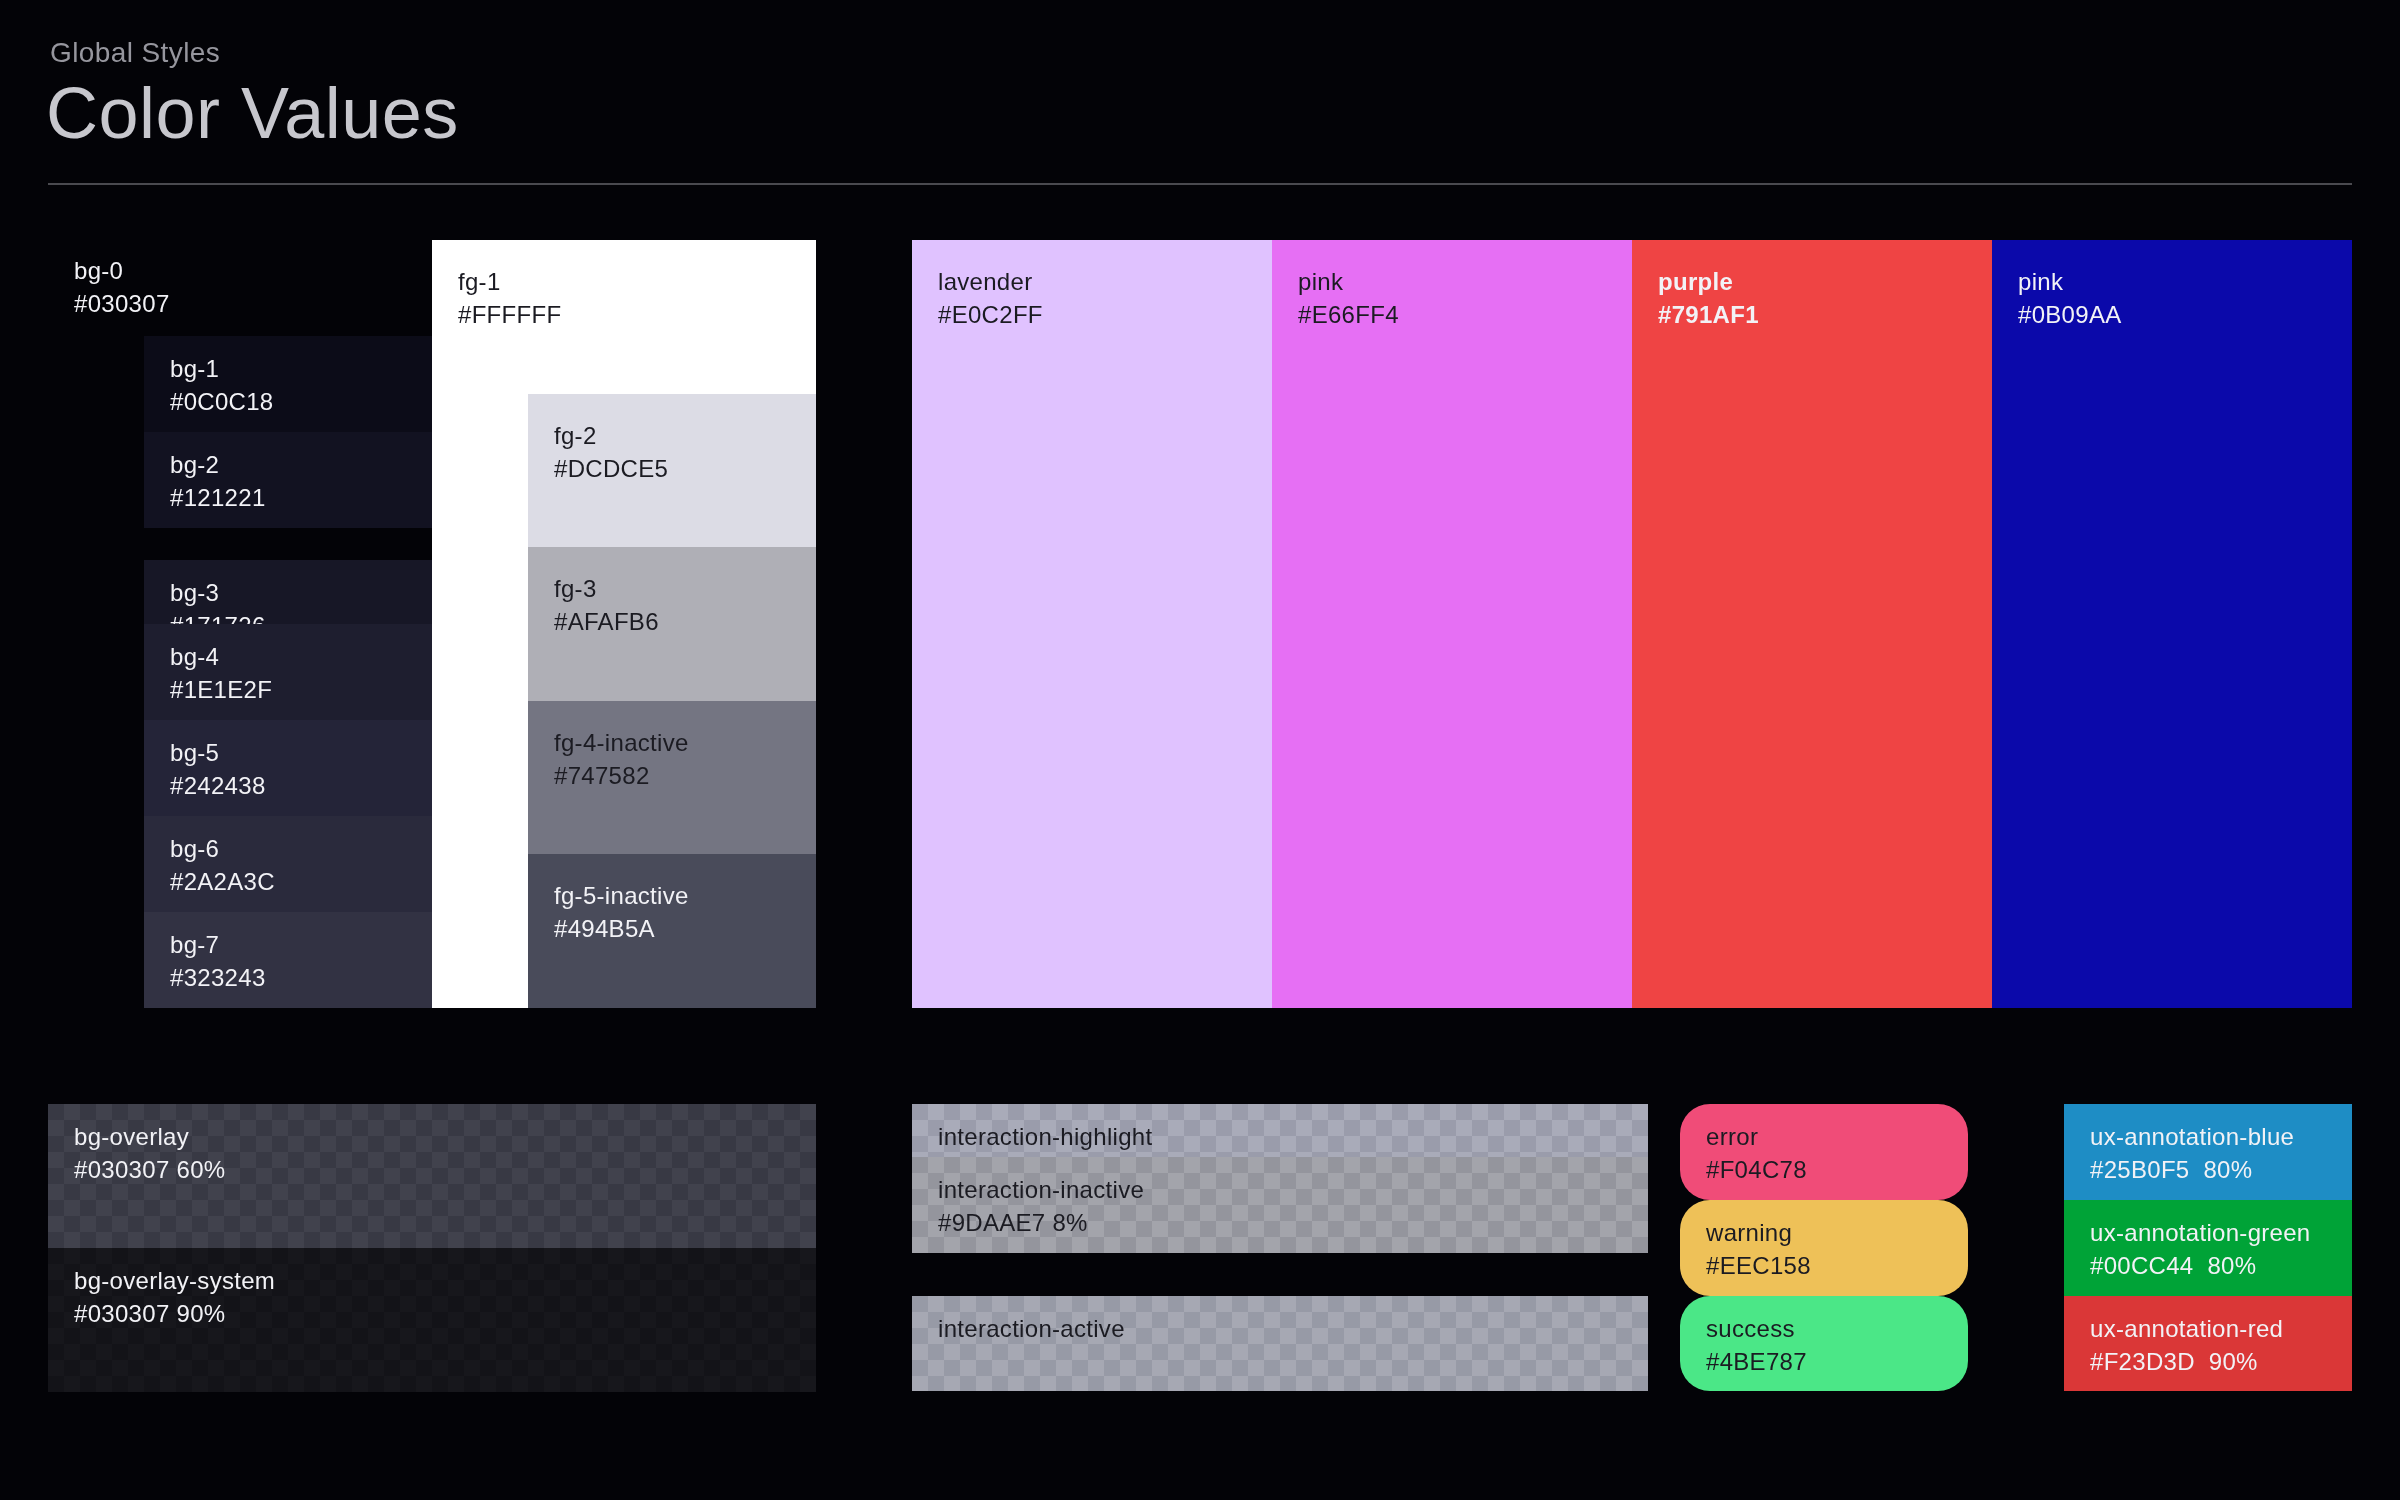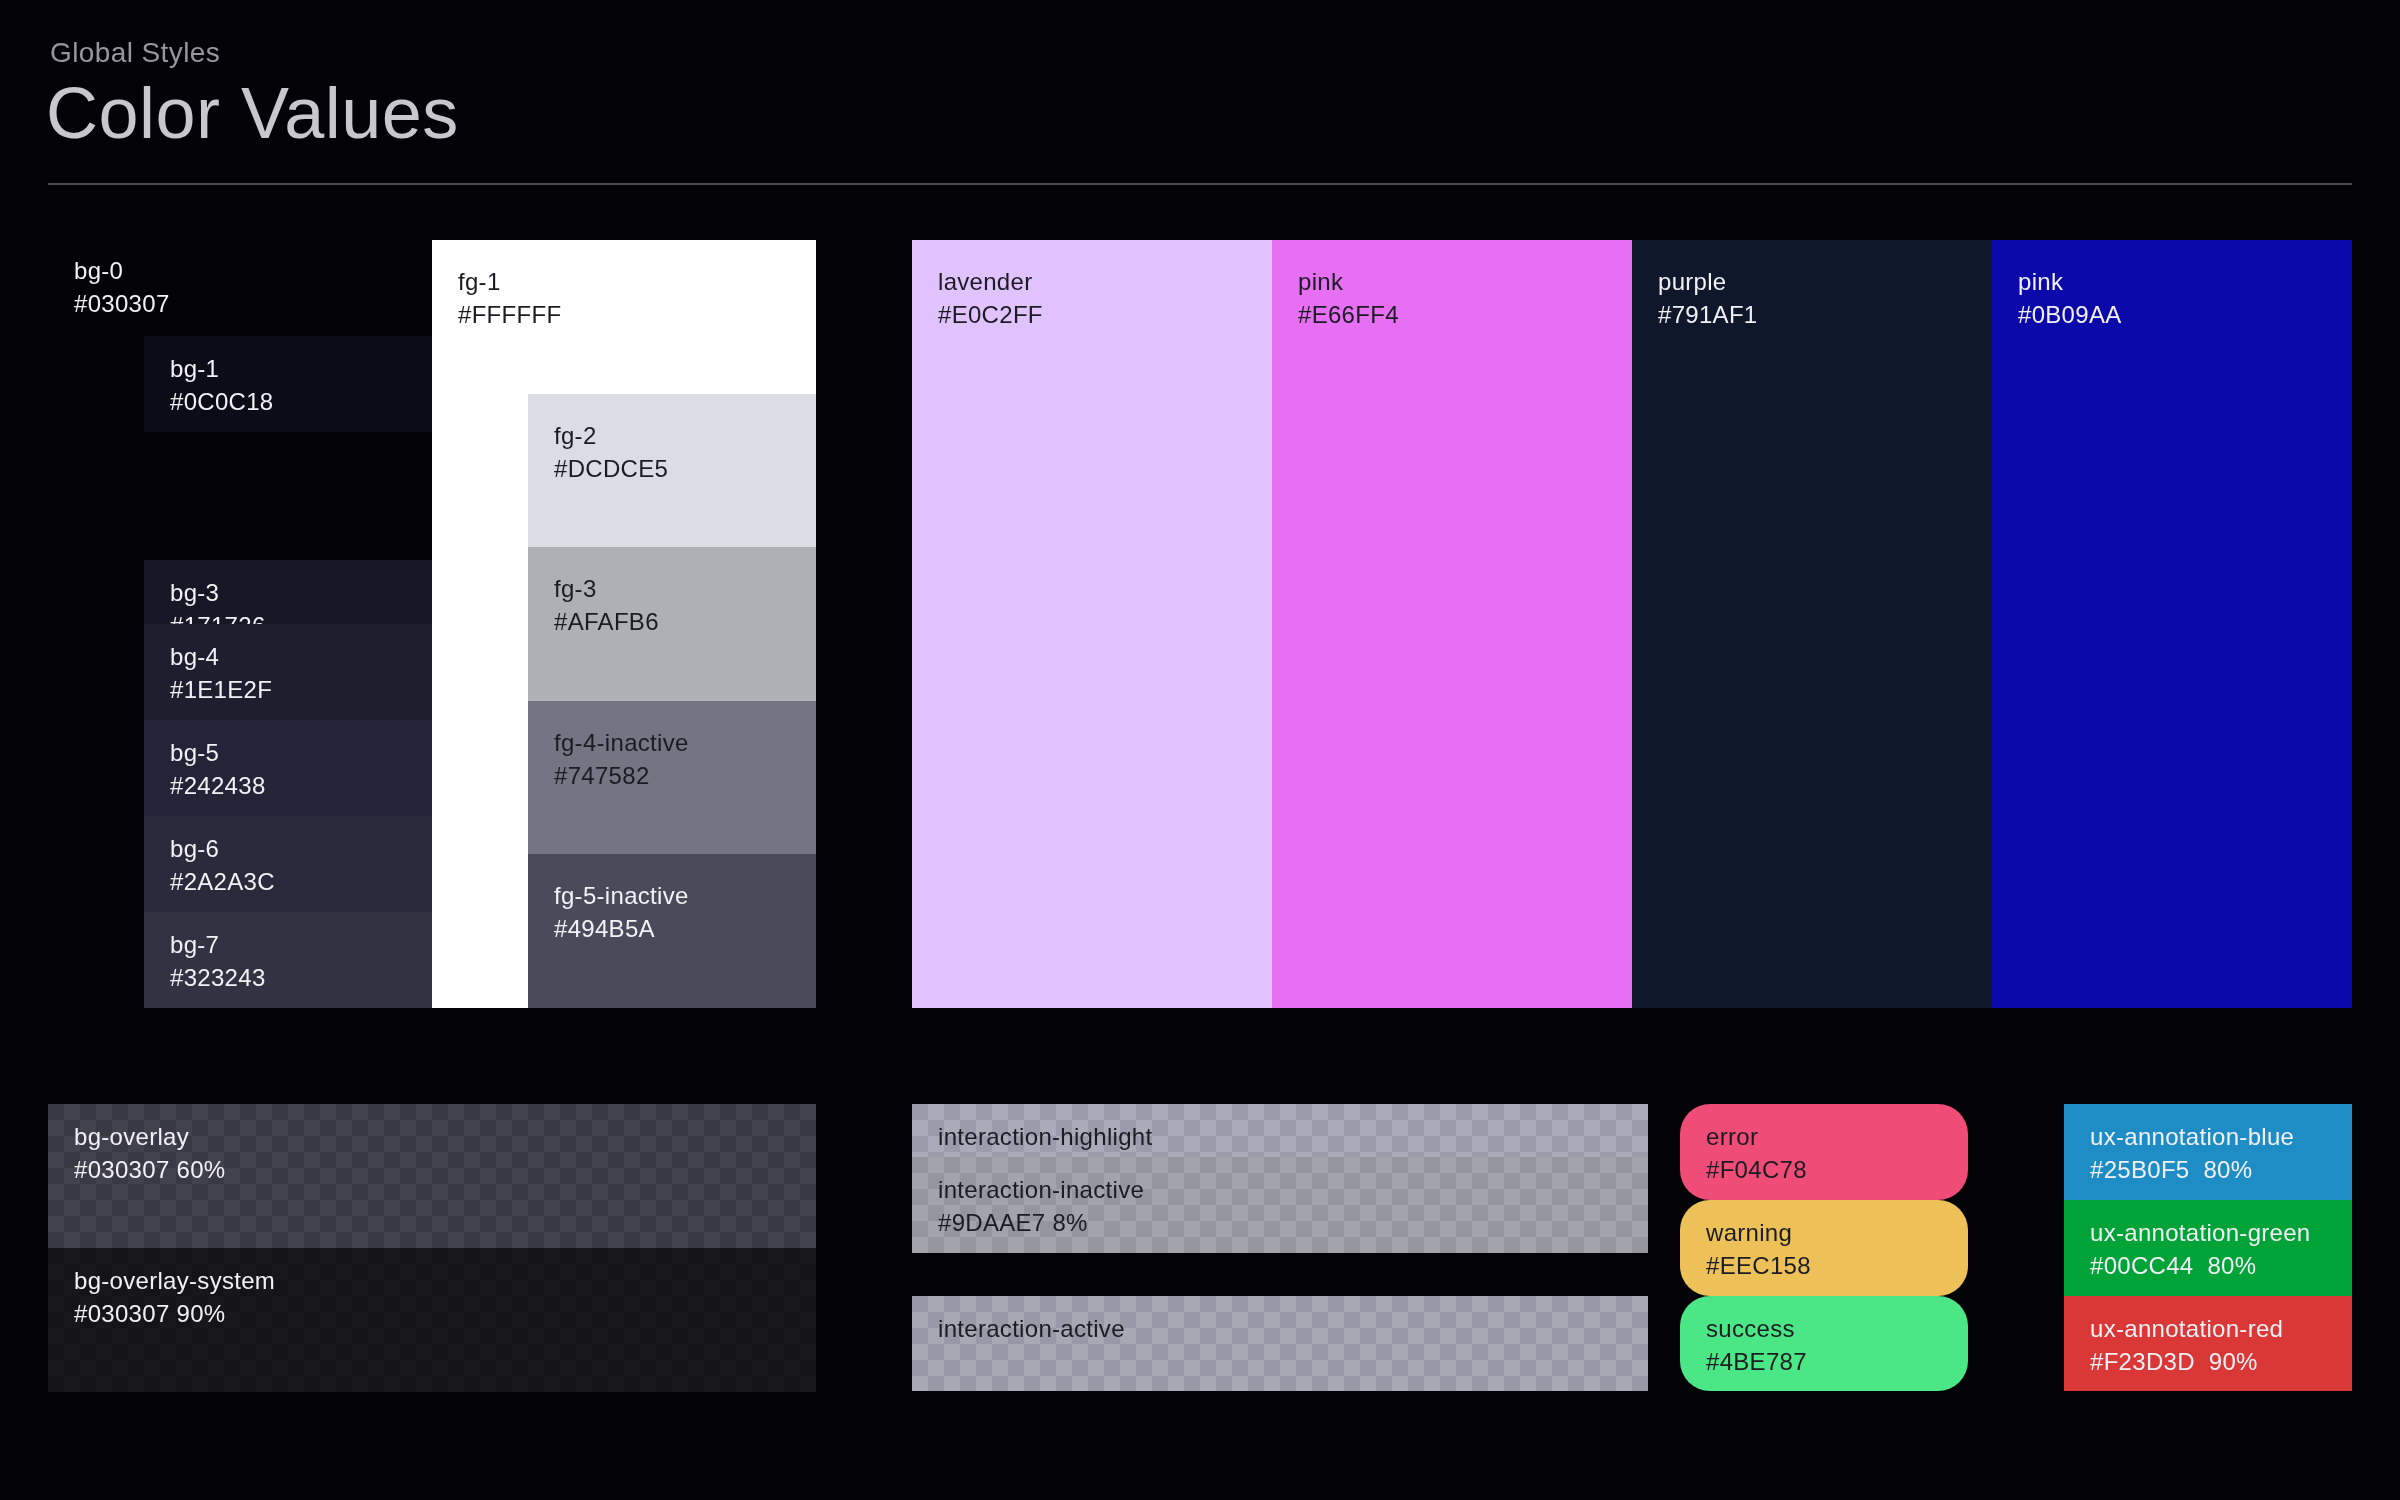--- a/index.html
+++ b/index.html
@@ -39,21 +39,21 @@
   .bg-step{left:144px;width:288px;height:96px;}
   .sw-fg1{left:432px;top:240px;width:384px;height:768px;background:#FFFFFF;}
   .fg-step{left:528px;width:288px;height:153.6px;}
   .sw-fg2{top:393.6px;background:#DCDCE5;}
   .sw-fg3{top:547.2px;background:#AFAFB6;}
   .sw-fg4{top:700.8px;background:#747582;}
   .sw-fg5{top:854.4px;background:#494B5A;}
   .accent{top:240px;width:360px;height:768px;}
   .sw-lavender{left:912px;background:#E0C2FF;}
   .sw-pink{left:1272px;background:#E66FF4;}
-  .sw-purple{left:1632px;background:#0f172a;}
+  .sw-purple{left:1632px;background:#ef4444;font-weight:bold;}
   .sw-blue{left:1992px;background:#0B09AA;}
   
   .overlay-row{left:48px;width:768px;height:143.8px;}
   .checker60{
     top:1104px;
     background:repeating-conic-gradient(#41424d 0% 25%,#383944 0% 50%) 0 0 / 32px 32px;
   }
   .checker90{
     top:1247.8px;
     background:repeating-conic-gradient(#17171c 0% 25%,#131318 0% 50%) 0 0 / 32px 32px;
@@ -85,20 +85,24 @@
 
   <div class="swatch sw-bg0 txt-light">
     <span class="sw-name">bg-0</span>
     <span class="sw-val">#030307</span>
   </div>
 
   <div class="swatch bg-step sw-bg1 txt-light">
     <span class="sw-name">bg-1</span>
     <span class="sw-val">#0C0C18</span>
   </div>
+  <div class="swatch bg-step sw-bg2 txt-light">
+    <span class="sw-name">bg-2</span>
+    <span class="sw-val">#121221</span>
+  </div>
   <div class="swatch bg-step sw-bg3 txt-light">
     <span class="sw-name">bg-3</span>
     <span class="sw-val">#171726</span>
   </div>
   <div class="swatch bg-step sw-bg4 txt-light">
     <span class="sw-name">bg-4</span>
     <span class="sw-val">#1E1E2F</span>
   </div>
   <div class="swatch bg-step sw-bg5 txt-light">
     <span class="sw-name">bg-5</span>

